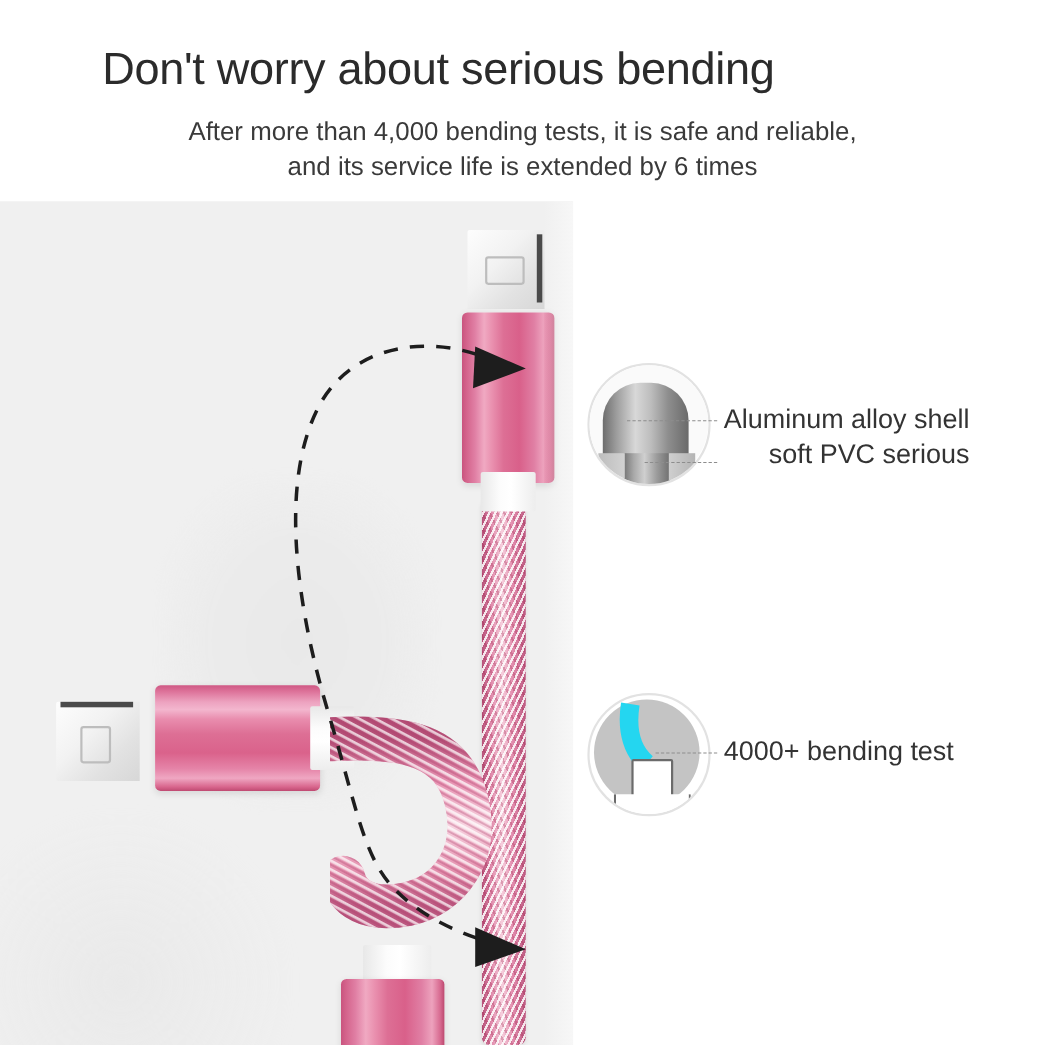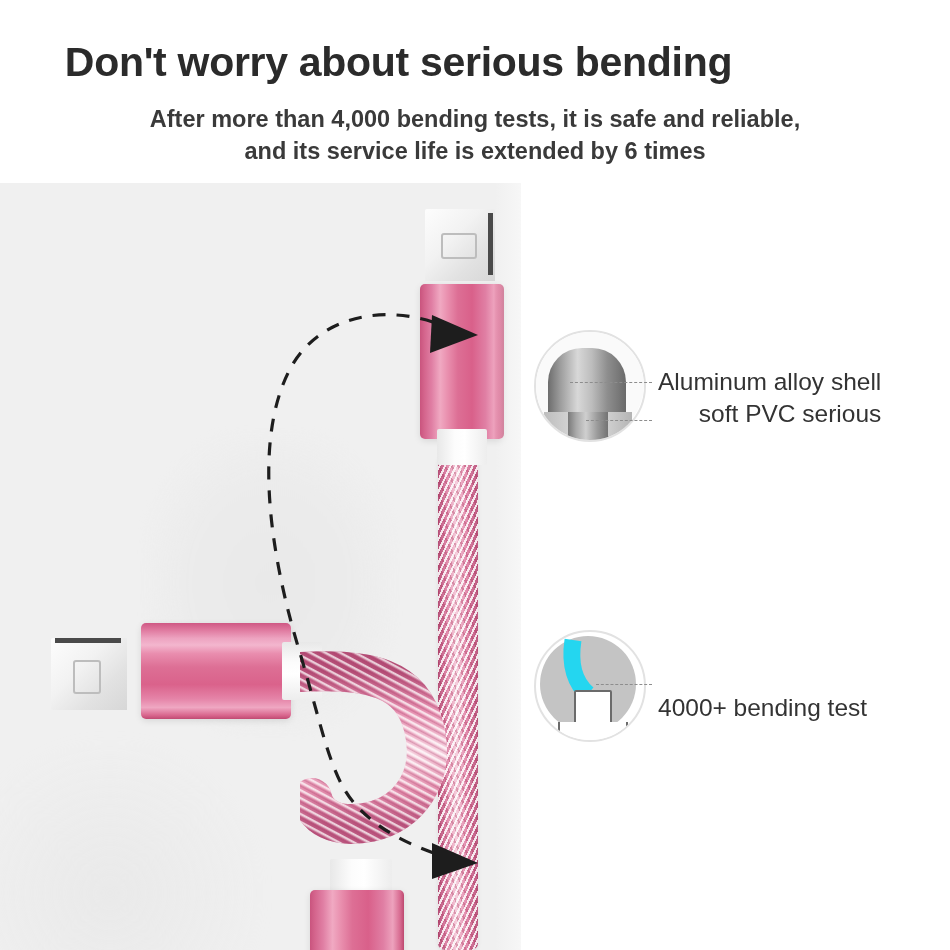--- a/index.html
+++ b/index.html
@@ -9,26 +9,26 @@
     font-family:"Liberation Sans", sans-serif;
     overflow:hidden;
     position:relative;
   }
   #page{position:relative;width:950px;height:950px;overflow:hidden;background:#fff;}
 
   
   .header{position:absolute;left:0;top:0;width:950px;height:183px;background:#fff;text-align:center;}
   .title{
     position:absolute;left:0;top:40px;width:797px;
-    font-size:41px;font-weight:bold;color:#2b2b2b;
+    font-size:41px;font-weight:normal;color:#2b2b2b;
     letter-spacing:-0.3px;line-height:1.1;
   }
   .subtitle{
     position:absolute;left:0;top:104px;width:950px;
-    font-size:23.5px;color:#3a3a3a;line-height:1.35;font-weight:bold;
+    font-size:23.5px;color:#3a3a3a;line-height:1.35;font-weight:normal;
   }
   .subtitle .ln{display:block;}
 
   
   .photo{
     position:absolute;left:0;top:183px;width:521px;height:767px;
     background:#f0f0f0;overflow:hidden;
   }
   .photo .blob{
     position:absolute;left:150px;top:255px;width:240px;height:290px;
@@ -221,18 +221,18 @@
         <path d="M37,8 C33,34 40,52 52,62" fill="none" stroke="#24d6f0" stroke-width="17" stroke-linecap="butt"></path>
       </svg>
       <div style="position:absolute;left:38px;top:58px;width:34px;height:34px;
                   background:#ffffff;border:2px solid #6b6b6b;border-radius:2px;"></div>
       <div style="position:absolute;left:22px;top:90px;width:66px;height:22px;
                   background:#ffffff;border:2px solid #6b6b6b;border-top:none;border-radius:0 0 2px 2px;"></div>
     </div>
 
     <div class="lead" style="left:62px;top:54px;width:56px;"></div>
 
-    <div class="calltext" style="left:124px;top:38px;margin-top:24px;">
+    <div class="calltext" style="left:124px;top:38px;">
       <div>4000+ bending test</div>
     </div>
   </div>
 
 </div>
 
 </body></html>

